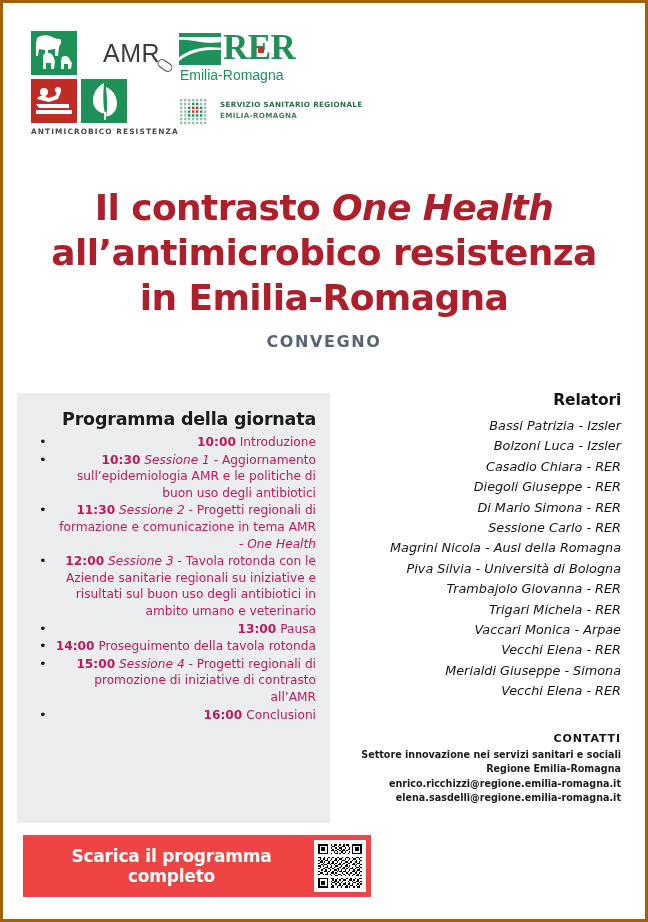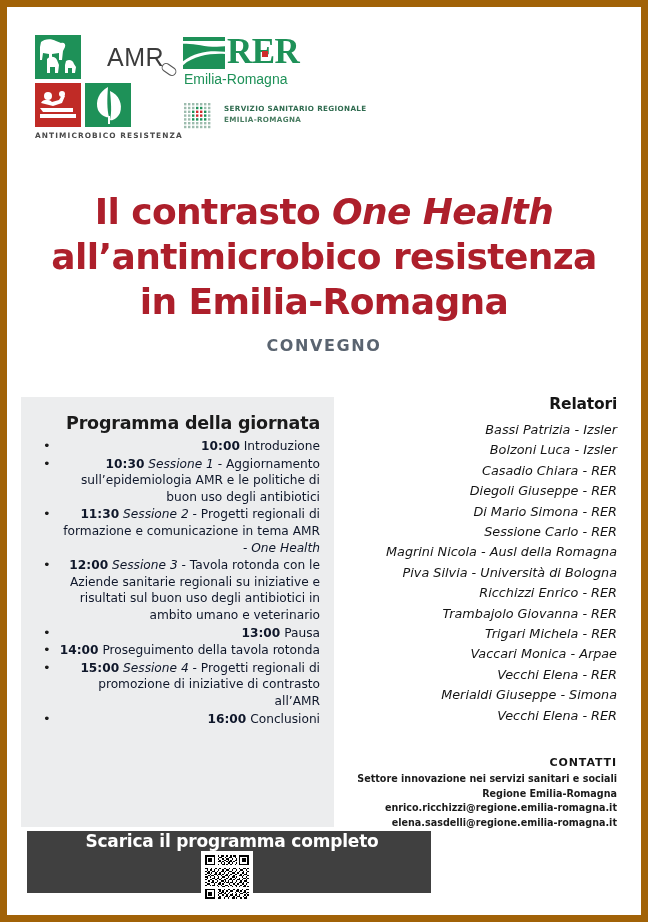--- a/index.html
+++ b/index.html
@@ -6,21 +6,21 @@
   html, body {
     width: 648px; height: 922px;
     background: #ffffff;
     font-family: "Liberation Sans", sans-serif;
     overflow: hidden;
   }
   .poster {
     position: relative;
     width: 648px; height: 922px;
     background: #ffffff;
-    border: 7px solid #a16207;
+    border: 3px solid #a16207;
     overflow: hidden;
   }
 
   
   .header {
     position: absolute;
     top: 20px; left: 0; right: 0;
     height: 135px;
   }
 
@@ -202,21 +202,21 @@
     margin-bottom: 5px;
   }
   .program-list { list-style: none; }
   .program-list li {
     position: relative;
     padding-left: 18px;
     margin-bottom: 1px;
     font-family: "DejaVu Sans", sans-serif;
     font-size: 12.2px;
     line-height: 16.6px;
-    color: #0f172a;
+    color: #be185d;
   }
   .program-list li::before {
     content: "\2022";
     position: absolute;
     left: 4px; top: 0;
     font-size: 13px;
     color: #1b1b1b;
   }
   .program-list .t { font-weight: 700; }
   .program-list .s { font-style: italic; }
@@ -268,25 +268,24 @@
     font-size: 9.6px;
     line-height: 14.5px;
     color: #1b1b1b;
     white-space: nowrap;
   }
 
   
   .download-bar {
     position: absolute;
     left: 20px; bottom: 22px;
-    width: 404px; height: 62px;
-    background: #404040;
+    width: 348px; height: 62px;
+    background: #ef4444;
     display: flex;
     align-items: center;
-    flex-direction: column;
   }
   .download-label {
     flex: 1;
     text-align: center;
     color: #ffffff;
     font-family: "DejaVu Sans", sans-serif;
     font-weight: 700;
     font-size: 17px;
     letter-spacing: -0.2px;
     padding-left: 6px;
@@ -454,21 +453,20 @@
     <div class="rc-head">Relatori</div>
     <div id="speakers-list">
         <div class="speaker">Bassi Patrizia - Izsler</div>
         <div class="speaker">Bolzoni Luca - Izsler</div>
         <div class="speaker">Casadio Chiara - RER</div>
         <div class="speaker">Diegoli Giuseppe - RER</div>
         <div class="speaker">Di Mario Simona - RER</div>
         <div class="speaker">Sessione Carlo - RER</div>
         <div class="speaker">Magrini Nicola - Ausl della Romagna</div>
         <div class="speaker">Piva Silvia - Università di Bologna</div>
-        <div class="speaker">Ricchizzi Enrico - RER</div>
         <div class="speaker">Trambajolo Giovanna - RER</div>
         <div class="speaker">Trigari Michela - RER</div>
         <div class="speaker">Vaccari Monica - Arpae</div>
         <div class="speaker">Vecchi Elena - RER</div>
       </div>
 
     <div id="moderators-list">
         <div class="speaker">Merialdi Giuseppe - Simona</div>
         <div class="speaker">Vecchi Elena - RER</div>
       </div>

